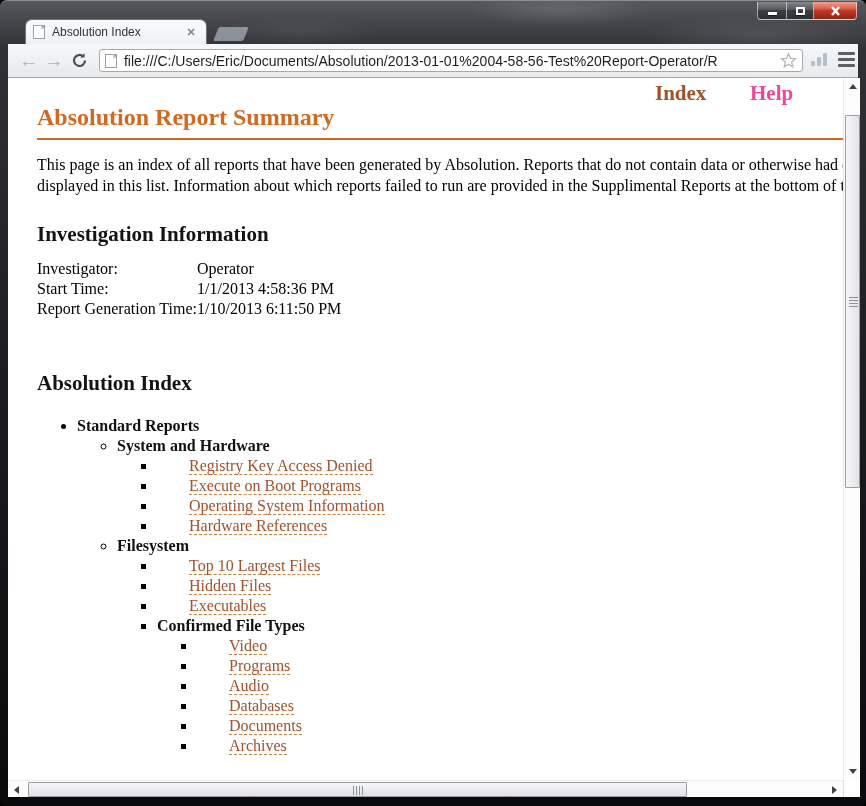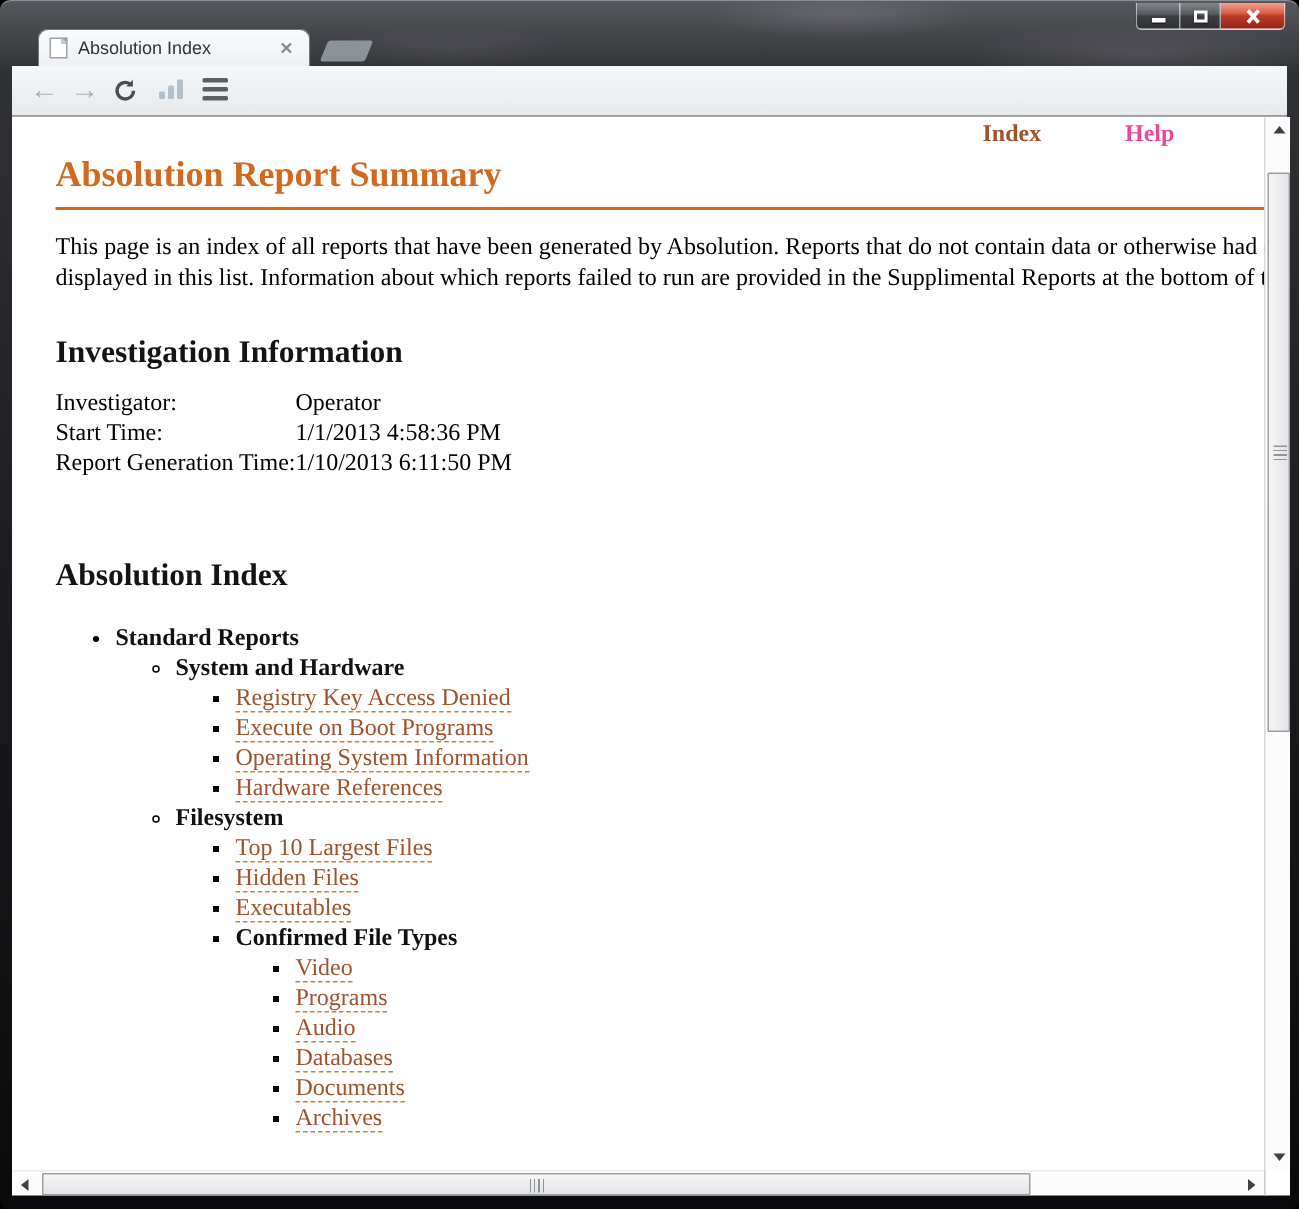--- a/index.html
+++ b/index.html
@@ -55,21 +55,21 @@
   .bars { display:flex; align-items:flex-end; gap:2px; padding-bottom:8px; }
   .bars i { display:block; width:4px; background:#b3bfc9; border-radius:1px; }
   .menu { display:flex; flex-direction:column; gap:3px; padding-bottom:7px; }
   .menu i { display:block; width:17px; height:3px; background:#5c6064; border-radius:1px; }
 
   
   .content-clip { position:absolute; left:8px; top:78px; width:835px; height:702px;
     background:#fff; overflow:hidden; font-family:"Liberation Serif", serif; color:#000; }
   .page-inner { width:1200px; padding:26px 0 0 29px; }
 
-  .top-nav a { font-weight:bold; font-size:16px; text-decoration:none; position:absolute; top:3px; }
+  .top-nav a { font-weight:bold; font-size:21px; text-decoration:none; position:absolute; top:3px; }
   .nav-index { left:647px; color:#a0522d; }
   .nav-help  { left:742px; color:#ec4899; }
 
   h1.rpt-title { font-size:24px; font-weight:bold; color:#d2691e; }
   .rule { border:none; border-top:2px solid #d2691e; width:1150px; margin-top:7px; }
 
   .intro { margin-top:14px; font-size:16px; line-height:21px; }
   .intro div { white-space:nowrap; }
 
   h2.sec { font-size:21px; font-weight:bold; color:#141414; }
@@ -78,21 +78,21 @@
 
   table.kv { margin-top:12px; border-collapse:collapse; font-size:16px; }
   table.kv td { padding:0; line-height:20px; white-space:nowrap; vertical-align:top; }
   table.kv td.k { min-width:150px; }
 
   ul.tree { margin-top:20px; font-size:16px; line-height:20px; padding-left:40px; list-style:disc; }
   ul.tree ul { padding-left:40px; list-style:circle; margin:0; }
   ul.tree ul ul { list-style:square; }
   ul.tree ul ul ul { list-style:square; }
   .grp { font-weight:bold; color:#111; }
-  a.rlink { color:#a0522d; text-decoration:none; border-bottom:1px dashed #c8823f; }
+  a.rlink { color:#a0522d; text-decoration:none; border-bottom:1px dashed #c8823f;margin-left:32px; }
 
   
   .vscroll { position:absolute; left:843px; top:78px; width:17px; height:702px; background:#fcfcfc;
     border-left:1px solid #ececec; }
   .hscroll { position:absolute; left:8px; top:780px; width:835px; height:17px; background:#fcfcfc;
     border-top:1px solid #ececec; }
   .corner { position:absolute; left:843px; top:780px; width:17px; height:17px; background:#fff;
     border-left:1px solid #dcdcdc; }
   .sb-btn { position:absolute; width:17px; height:17px; display:flex; align-items:center; justify-content:center; }
   .tri-up { width:0; height:0; border-left:4px solid transparent; border-right:4px solid transparent; border-bottom:5px solid #3f4245; }
@@ -140,20 +140,29 @@
   <div class="nav-btn" style="margin-left:8px">
       <span class="arrow">←</span>
     </div>
   <div class="nav-btn">
       <span class="arrow">→</span>
     </div>
   <div class="nav-btn">
     <svg width="17" height="17" viewBox="0 0 17 17">
       <path d="M14 8.5 A5.5 5.5 0 1 1 12.3 4.5" fill="none" stroke="#4a4d51" stroke-width="2.2"></path>
       <path d="M13.6 1.2 L13.6 5.6 L9.2 5.6 Z" fill="#4a4d51"></path>
+    </svg>
+  </div>
+  <div class="omnibox">
+    <div class="page-ico">
+        <div class="fold"></div>
+      </div>
+    <div class="url">file:///C:/Users/Eric/Documents/Absolution/2013-01-01%2004-58-56-Test%20Report-Operator/R</div>
+    <svg width="17" height="17" viewBox="0 0 24 24">
+      <path d="M12 2.5 L14.8 9 L21.8 9.6 L16.5 14.2 L18.1 21 L12 17.4 L5.9 21 L7.5 14.2 L2.2 9.6 L9.2 9 Z" fill="none" stroke="#b3b7bb" stroke-width="1.8"></path>
     </svg>
   </div>
   <div class="tool-ico">
     <div class="bars">
         <i style="height:5px"></i>
         <i style="height:9px"></i>
         <i style="height:13px"></i>
       </div>
   </div>
   <div class="tool-ico">

